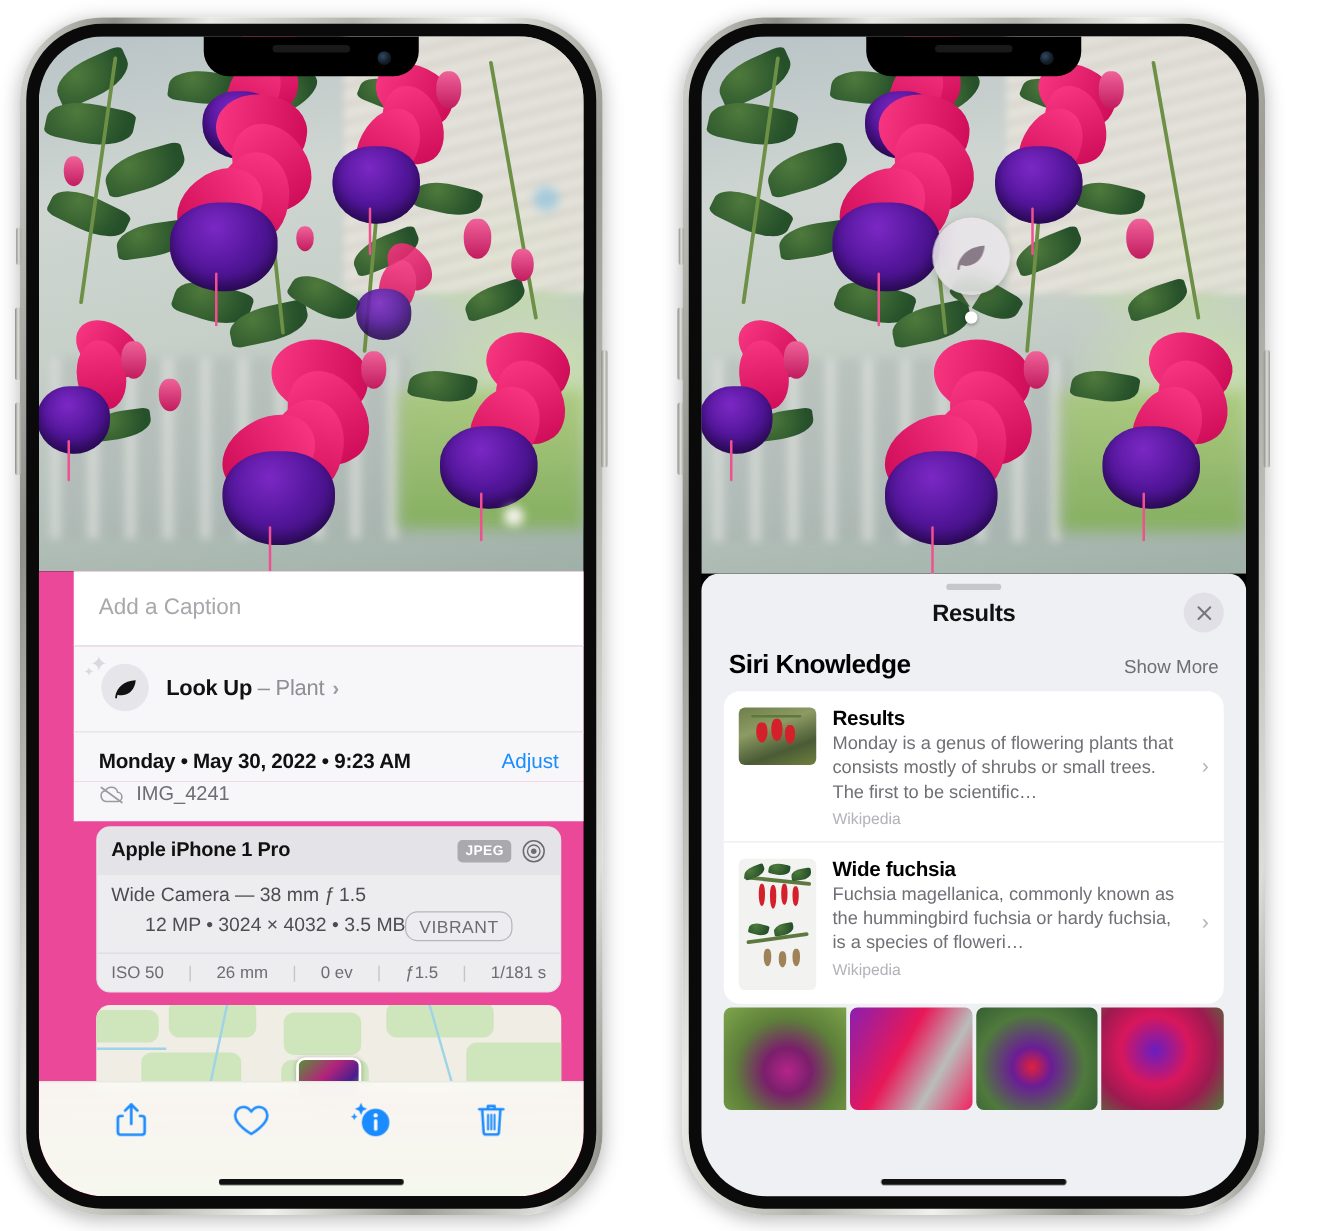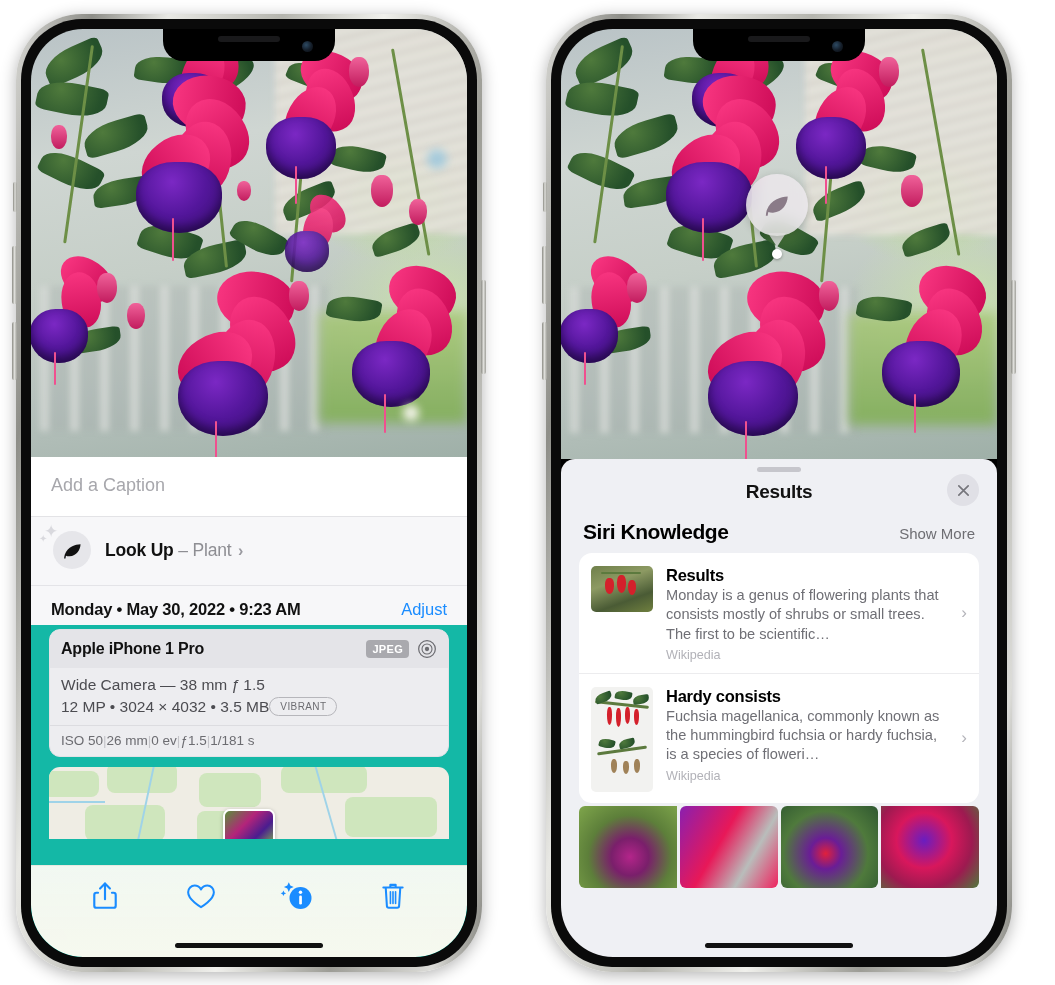--- a/index.html
+++ b/index.html
@@ -138,22 +138,22 @@
     border-top:14px solid rgba(238,232,238,.80);
   }
   .lookup-marker .dot {
     width:10px; height:10px; border-radius:50%;
     background:#fff; margin:2px auto 0; box-shadow:0 1px 3px rgba(0,0,0,.35);
   }
 
   
   .sheet-left {
     position:absolute; left:0; right:0; bottom:0;
-    background:#14b8a6;
-    display:flex; flex-direction:column;
+    background:#ec4899;
+    display:flex; flex-direction:column;padding-left:28px;
   }
   .caption-row {
     padding:18px 20px 20px;
     background:#fff;
     border-bottom:1px solid #e3e3e6;
   }
   .caption-row .ph { font-size:18px; color:#a7a7ac; }
 
   .lookup-row {
     display:flex; align-items:center; gap:14px;
@@ -199,28 +199,28 @@
   }
   .exif-head .model { font-size:16px; font-weight:700; color:#111; letter-spacing:-.2px; }
   .exif-head .right { display:flex; align-items:center; gap:8px; }
   .tag-jpeg {
     font-size:11px; font-weight:700; color:#fff; background:#a9a9ae;
     padding:3px 6px; border-radius:4px; letter-spacing:.3px;
   }
   .raw-ic { width:20px; height:20px; }
   .exif-body { padding:8px 11px 9px; }
   .exif-l1 { font-size:15.5px; color:#4c4c51; }
-  .exif-l2row { display:flex; align-items:center; justify-content:flex-start; margin-top:3px; }
+  .exif-l2row { display:flex; align-items:center; justify-content:center; margin-top:3px; }
   .exif-l2 { font-size:15.5px; color:#4c4c51; }
   .tag-vibrant {
-    font-size:10px; color:#6c6c71; border:1px solid #b6b6bb;
+    font-size:14px; color:#6c6c71; border:1px solid #b6b6bb;
     border-radius:10px; padding:3px 10px; letter-spacing:.4px;
   }
   .exif-foot {
-    display:flex; align-items:center; 
+    display:flex; align-items:center; justify-content:space-between;
     padding:7px 11px 8px; border-top:1px solid #dcdce0;
     font-size:13.5px; color:#6c6c71;
   }
   .exif-foot .sep { color:#c4c4c9; }
 
   .map-card {
     margin:10px 18px 0; height:72px; border-radius:11px 11px 0 0; overflow:hidden;
     position:relative;
     background:#efede4;
   }
@@ -422,20 +422,27 @@
               <span>Look Up</span>
               <span class="sub">–</span>
               <span class="sub">Plant</span>
               <span class="chev">›</span>
             </div>
           </div>
 
           <div class="date-row">
             <div class="date-main">Monday • May 30, 2022 • 9:23 AM</div>
             <div class="adjust">Adjust</div>
+          </div>
+          <div class="fname-row">
+            <svg width="21" height="16" viewBox="0 0 26 20">
+              <path d="M7 16.5h11.2c2.7 0 4.8-2.1 4.8-4.6 0-2.4-1.8-4.4-4.2-4.6C18.2 4.4 15.6 2.2 12.4 2.2 9.9 2.2 7.7 3.6 6.7 5.7 4.1 6 2.2 8.1 2.2 10.7c0 3 2.3 5.8 4.8 5.8z" fill="none" stroke="#9a9aa0" stroke-width="1.6"></path>
+              <line x1="2.5" y1="2.5" x2="23" y2="17.5" stroke="#9a9aa0" stroke-width="1.7" stroke-linecap="round"></line>
+            </svg>
+            <span class="fname">IMG_4241</span>
           </div>
 
           <div class="exif-card">
             <div class="exif-head">
               <div class="model">Apple iPhone 1 Pro</div>
               <div class="right">
                 <span class="tag-jpeg">JPEG</span>
                 <svg class="raw-ic" viewBox="0 0 24 24">
                   <circle cx="12" cy="12" r="10" fill="none" stroke="#6c6c71" stroke-width="1.5"></circle>
                   <circle cx="12" cy="12" r="6" fill="none" stroke="#6c6c71" stroke-width="1.3"></circle>
@@ -660,21 +667,21 @@
                 <div class="rpod" style="left:34px;top:20px;width:5px;height:17px;"></div>
                 <div class="rpod" style="left:43px;top:22px;width:5px;height:16px;"></div>
                 <div class="sprig" style="left:6px;top:62px;width:50px;height:2.5px;transform:rotate(-8deg);"></div>
                 <div class="leaf" style="left:8px;top:52px;width:16px;height:9px;transform:rotate(14deg);"></div>
                 <div class="leaf" style="left:28px;top:52px;width:16px;height:9px;transform:rotate(-12deg);"></div>
                 <div class="rpod" style="left:20px;top:72px;width:6px;height:14px;background:#a08258;"></div>
                 <div class="rpod" style="left:32px;top:74px;width:6px;height:13px;background:#a08258;"></div>
                 <div class="rpod" style="left:43px;top:72px;width:6px;height:14px;background:#a08258;"></div>
               </div>
               <div class="kr-body">
-                <div class="kr-title">Hardy consists</div>
+                <div class="kr-title">Wide fuchsia</div>
                 <div class="kr-desc">Fuchsia magellanica, commonly known as the hummingbird fuchsia or hardy fuchsia, is a species of floweri…</div>
                 <div class="kr-src">Wikipedia</div>
               </div>
               <span class="kr-chev">›</span>
             </div>
           </div>
 
 
           <div class="web-strip">
             <div class="wi" style="background:radial-gradient(circle at 52% 62%,#b3258a 0%,#7a1f6b 26%,#5d7f3a 58%,#7fa64b 100%);"></div>

